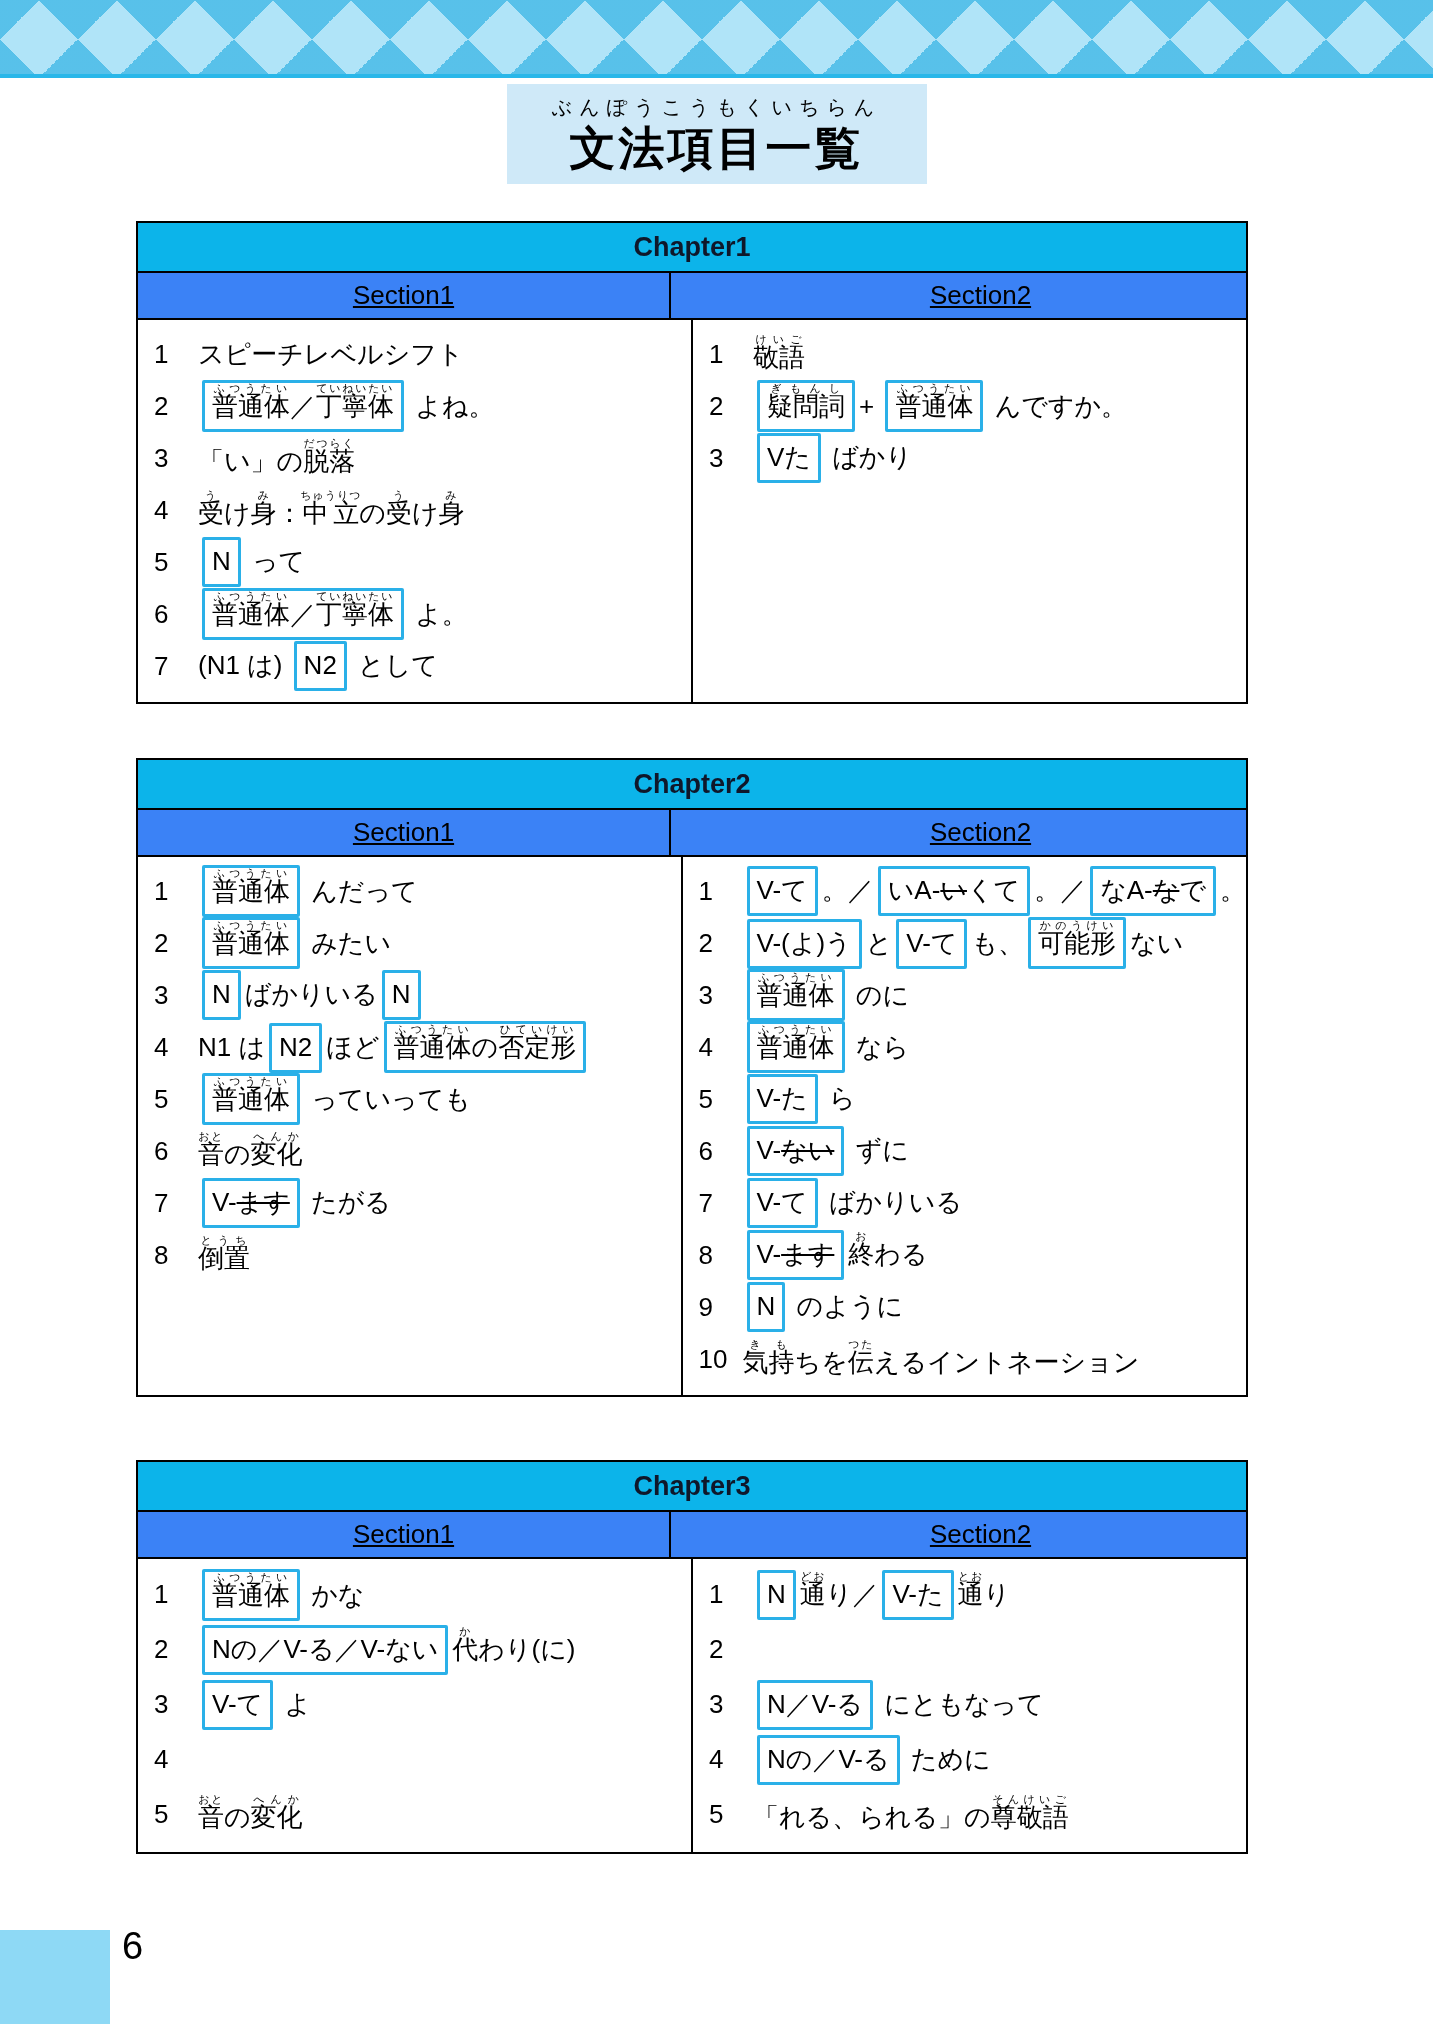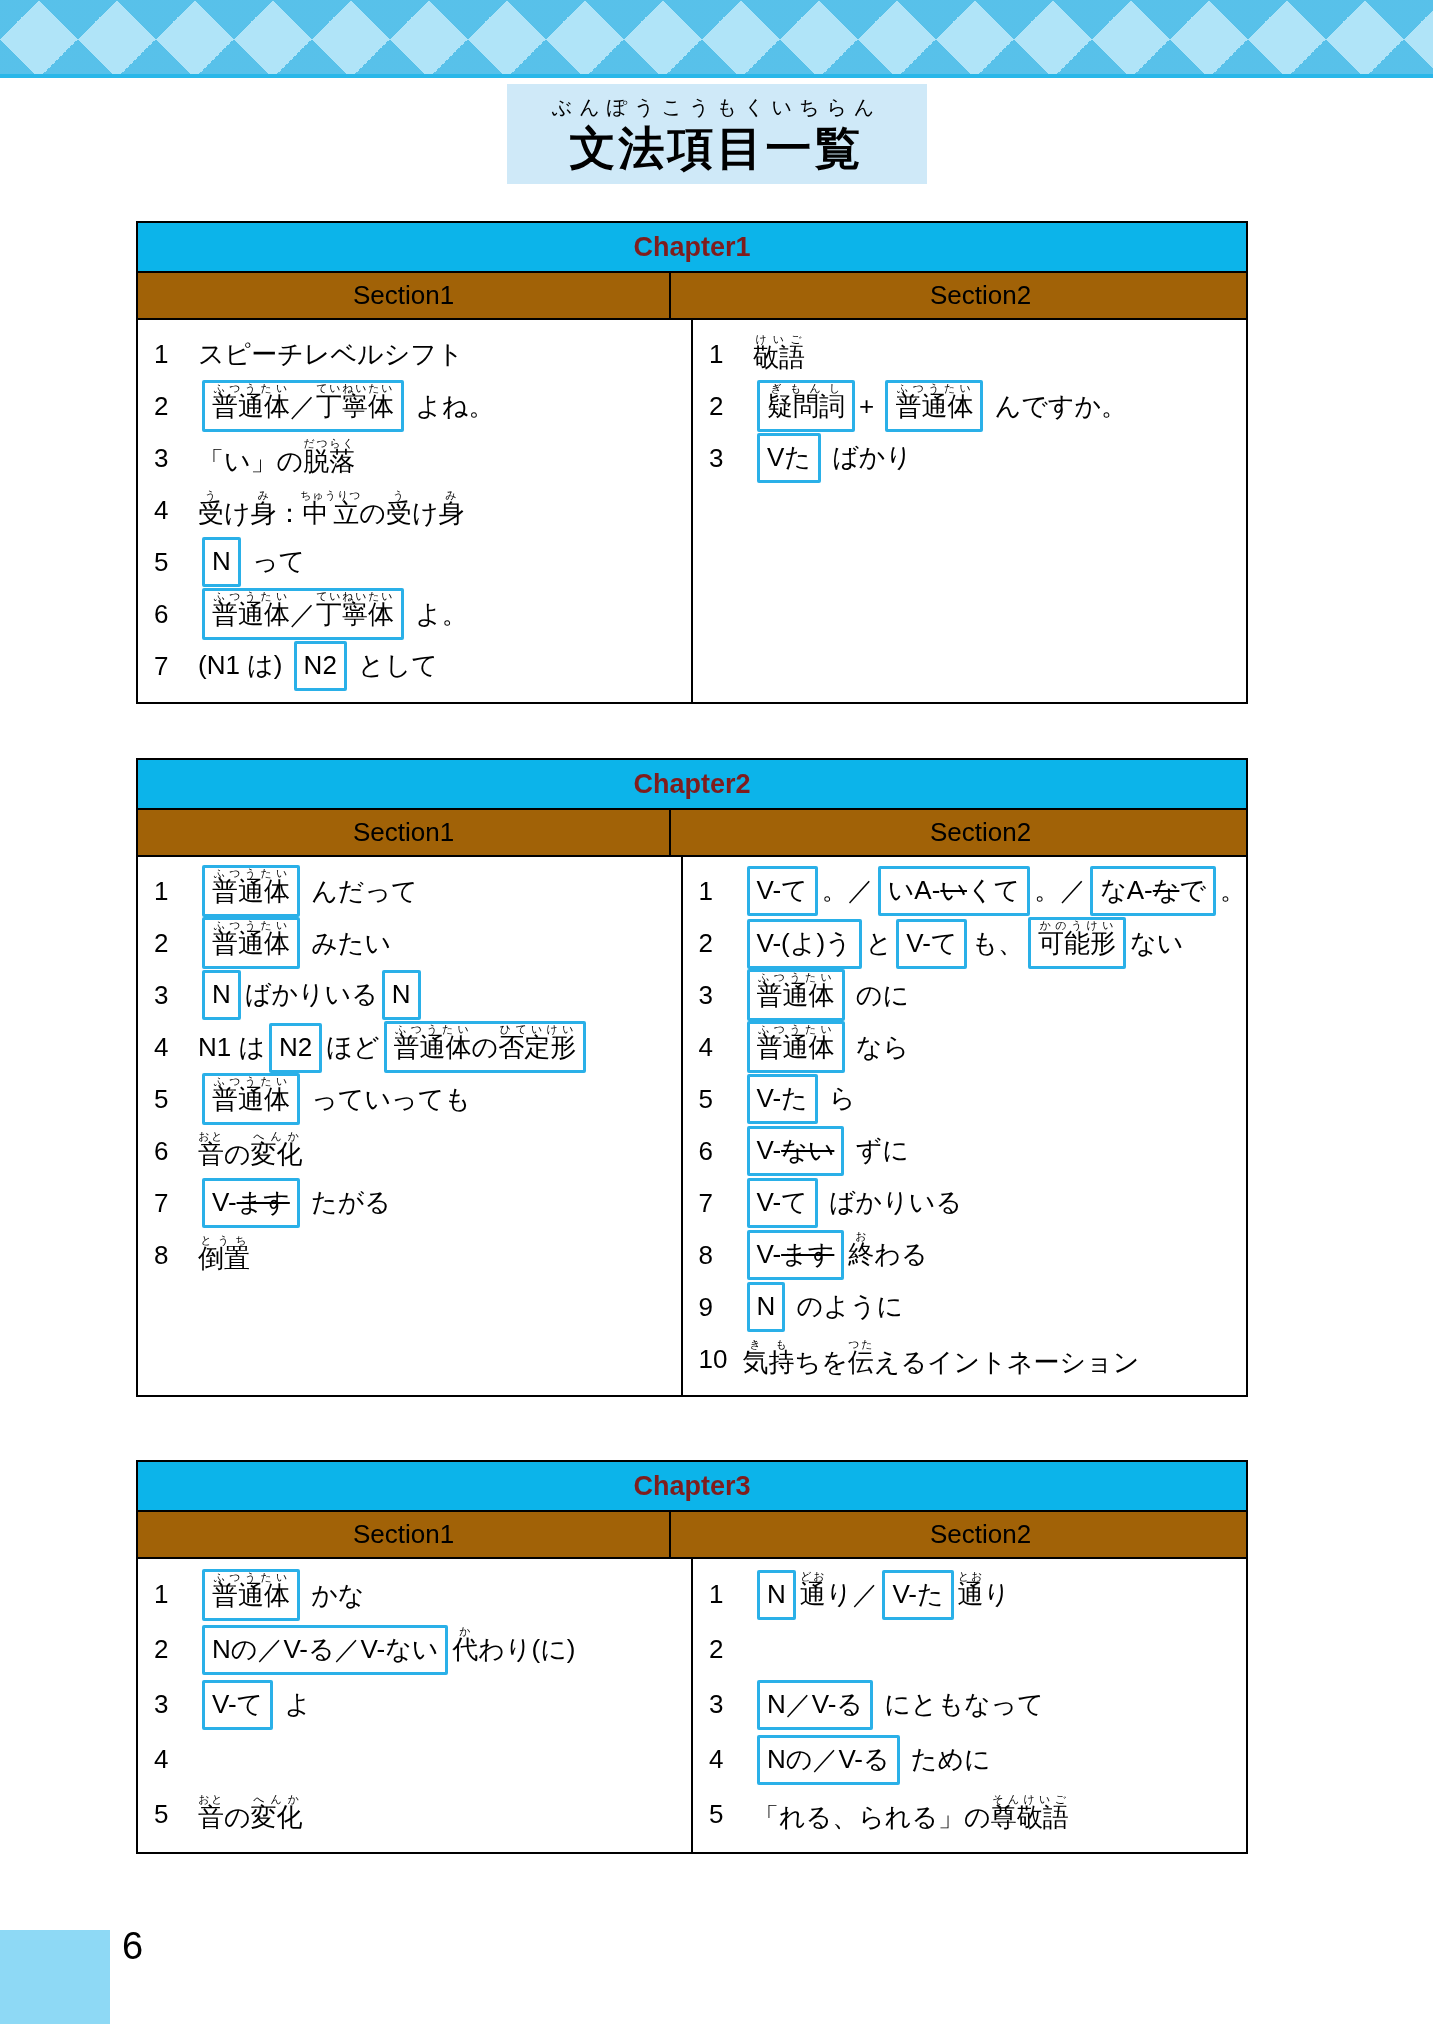--- a/index.html
+++ b/index.html
@@ -26,24 +26,24 @@
   }
   .title-furi{display:block;font-size:20px;letter-spacing:7px;margin-bottom:3px;font-family:Liberation Serif, serif;}
   .page-title{display:block;font-size:46px;font-weight:bold;letter-spacing:3px;line-height:1.05;}
   
   #tables{width:1112px;margin:37px 0 0 136px;}
   .table{border:2.5px solid #000;box-sizing:border-box;}
   .table:nth-of-type(2){margin-top:54px;}
   .table:nth-of-type(3){margin-top:63px;}
   .chapter-bar{
     height:48px;line-height:48px;text-align:center;
-    background:#0cb4ea;color:#7f1d1d;font-weight:bold;font-size:27px;
+    background:#0cb4ea;color:#0f172a;font-weight:bold;font-size:27px;
     border-bottom:2.5px solid #000;
   }
-  .section-row{display:flex;background:#a16207;border-bottom:2.5px solid #000;}
+  .section-row{display:flex;background:#3b82f6;border-bottom:2.5px solid #000;text-decoration:underline;}
   .section-cell{flex:1;height:45px;line-height:45px;text-align:center;font-size:26px;}
   .section-cell + .section-cell{border-left:2.5px solid #000;padding-left:44px;}
   .body-row{display:flex;background:#fff;}
   .body-col{flex:1;padding:8px 0 10px;box-sizing:border-box;}
   .body-col + .body-col{border-left:2.5px solid #000;}
   .item{display:flex;align-items:center;height:52px;padding-left:16px;}
   .chapter-3 .item{height:55px;}
   .inum{width:44px;flex:none;font-size:26px;}
   .itext{font-size:26px;white-space:nowrap;}
   .tbox{

